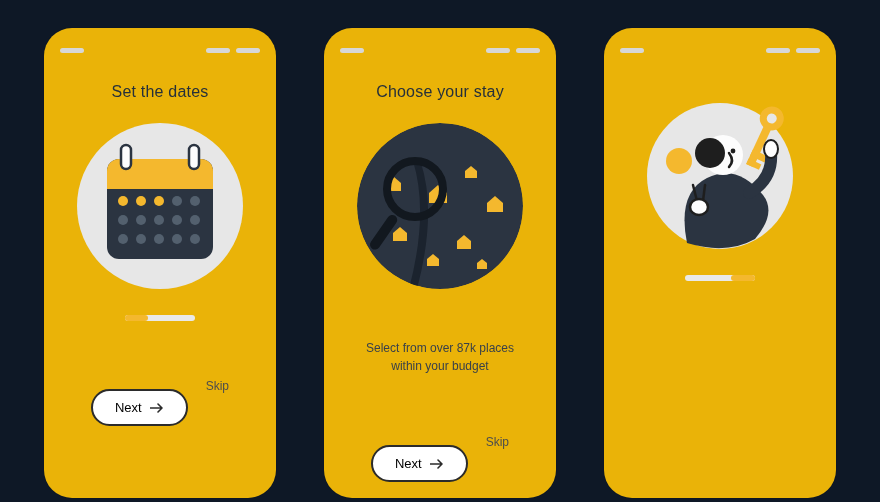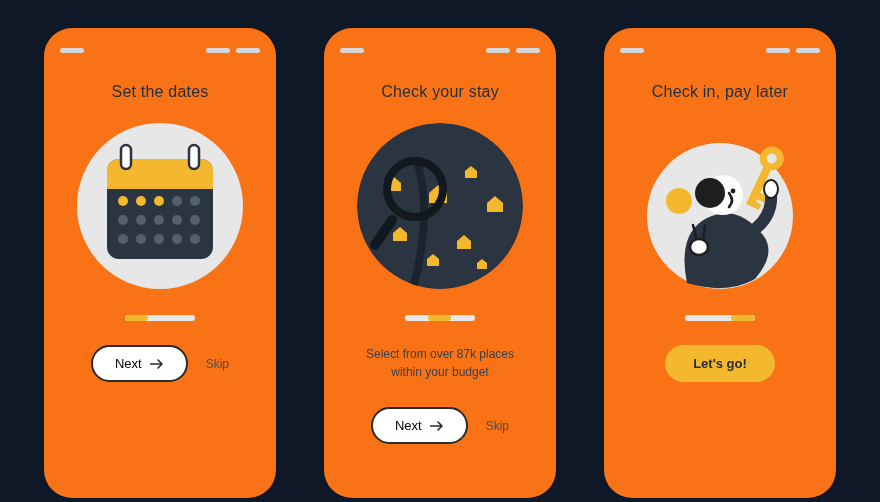--- a/index.html
+++ b/index.html
@@ -1,27 +1,27 @@
 <!DOCTYPE html>
 <html><head>
 <meta charset="utf-8">
 <style>
   html,body{margin:0;padding:0;background:#0e1826;font-family:"Segoe UI",Helvetica,Arial,sans-serif;color:#2b2b2b;}
   .wrap{display:flex;gap:48px;justify-content:center;align-items:flex-start;padding:28px 0;}
-  .phone{width:232px;height:470px;background:#f97316;border-radius:28px;box-shadow:0 0 0 1px rgba(0,0,0,.05);padding:20px 16px 18px 16px;box-sizing:border-box;display:flex;flex-direction:column;align-items:center;}
+  .phone{width:232px;height:470px;background:#eab308;border-radius:28px;box-shadow:0 0 0 1px rgba(0,0,0,.05);padding:20px 16px 18px 16px;box-sizing:border-box;display:flex;flex-direction:column;align-items:center;}
   .notches{width:100%;display:flex;justify-content:space-between;margin-bottom:30px;}
   .notch{width:24px;height:5px;border-radius:3px;background:#d7d7d7;}
   .notches .group{display:flex;gap:6px;}
   .title{font-size:16px;font-weight:500;color:#26303a;letter-spacing:.2px;text-align:center;margin-bottom:22px;}
   .illus{width:166px;height:166px;position:relative;margin-bottom:26px;}
   .progress{width:70px;height:6px;background:#e9e9e9;border-radius:4px;position:relative;margin-bottom:24px;}
   .progress .fill{position:absolute;height:100%;border-radius:4px;background:#f4b82e;top:0;}
   .desc{font-size:12px;color:#394149;text-align:center;line-height:1.5;margin-bottom:26px;white-space:pre-line;}
   .actions{display:flex;align-items:center;gap:18px;justify-content:center;}
-  .btn-outline{border:2px solid #2b2b2b;background:#fff;border-radius:40px;padding:9px 22px;font-size:13px;font-weight:500;display:flex;align-items:center;gap:8px;cursor:pointer;}
+  .btn-outline{border:2px solid #2b2b2b;background:#fff;border-radius:40px;padding:9px 22px;font-size:13px;font-weight:500;display:flex;align-items:center;gap:8px;cursor:pointer;margin-top:44px;}
   .btn-outline .arrow{display:inline-block;}
   .skip{font-size:12px;color:#4d4d4d;cursor:pointer;}
   .btn-solid{background:#f4b82e;border:none;border-radius:40px;padding:11px 28px;font-size:13px;font-weight:600;color:#2b2b2b;cursor:pointer;}
   svg{display:block;}
 </style>
 </head>
 <body>
 
 <div class="wrap">
 
@@ -79,21 +79,21 @@
   </div>
 
   <div class="phone">
     <div class="notches">
       <span class="notch"></span>
       <div class="group">
         <span class="notch"></span>
         <span class="notch"></span>
       </div>
     </div>
-    <div class="title">Check your stay</div>
+    <div class="title">Choose your stay</div>
     <div class="illus">
       <svg viewBox="0 0 166 166" width="166" height="166">
         <defs>
             <clipPath id="c2">
               <circle cx="83" cy="83" r="83"></circle>
             </clipPath>
           </defs>
         <g clip-path="url(#c2)">
           <circle cx="83" cy="83" r="83" fill="#2b3441"></circle>
           <path d="M60 166 Q80 90 64 40 L56 38 Q72 90 52 166Z" fill="#1b232e"></path>
@@ -133,21 +133,20 @@
   </div>
 
   <div class="phone">
     <div class="notches">
       <span class="notch"></span>
       <div class="group">
         <span class="notch"></span>
         <span class="notch"></span>
       </div>
     </div>
-    <div class="title">Check in, pay later</div>
     <div class="illus">
       <svg viewBox="0 0 166 166" width="166" height="166">
         <circle cx="83" cy="93" r="73" fill="#e7e7e7"></circle>
 
         <path d="M50 160 Q40 110 70 95 Q100 80 126 112 Q140 130 118 156 Q90 172 50 160Z" fill="#2b3441"></path>
 
         <circle cx="86" cy="72" r="20" fill="#fdfdfd"></circle>
         <circle cx="73" cy="70" r="15" fill="#1e1e1e"></circle>
         <path d="M92 70 q6 8 0 14" stroke="#1e1e1e" stroke-width="2.5" fill="none" stroke-linecap="round"></path>
         <circle cx="96" cy="68" r="2.4" fill="#1e1e1e"></circle>
@@ -168,20 +167,15 @@
           <rect x="124" y="80" width="14" height="6" fill="#f4b82e"></rect>
         </g>
 
         <path d="M112 110 Q136 96 134 70" stroke="#2b3441" stroke-width="12" fill="none" stroke-linecap="round"></path>
         <ellipse cx="134" cy="66" rx="7" ry="9" fill="#fdfdfd" stroke="#1e1e1e" stroke-width="2"></ellipse>
       </svg>
     </div>
     <div class="progress">
       <div class="fill" style="left:66%;width:34%"></div>
     </div>
-    <div class="actions">
-      <button class="btn-solid">
-        <span>Let's go!</span>
-      </button>
-    </div>
   </div>
 
 </div>
 
 </body></html>

